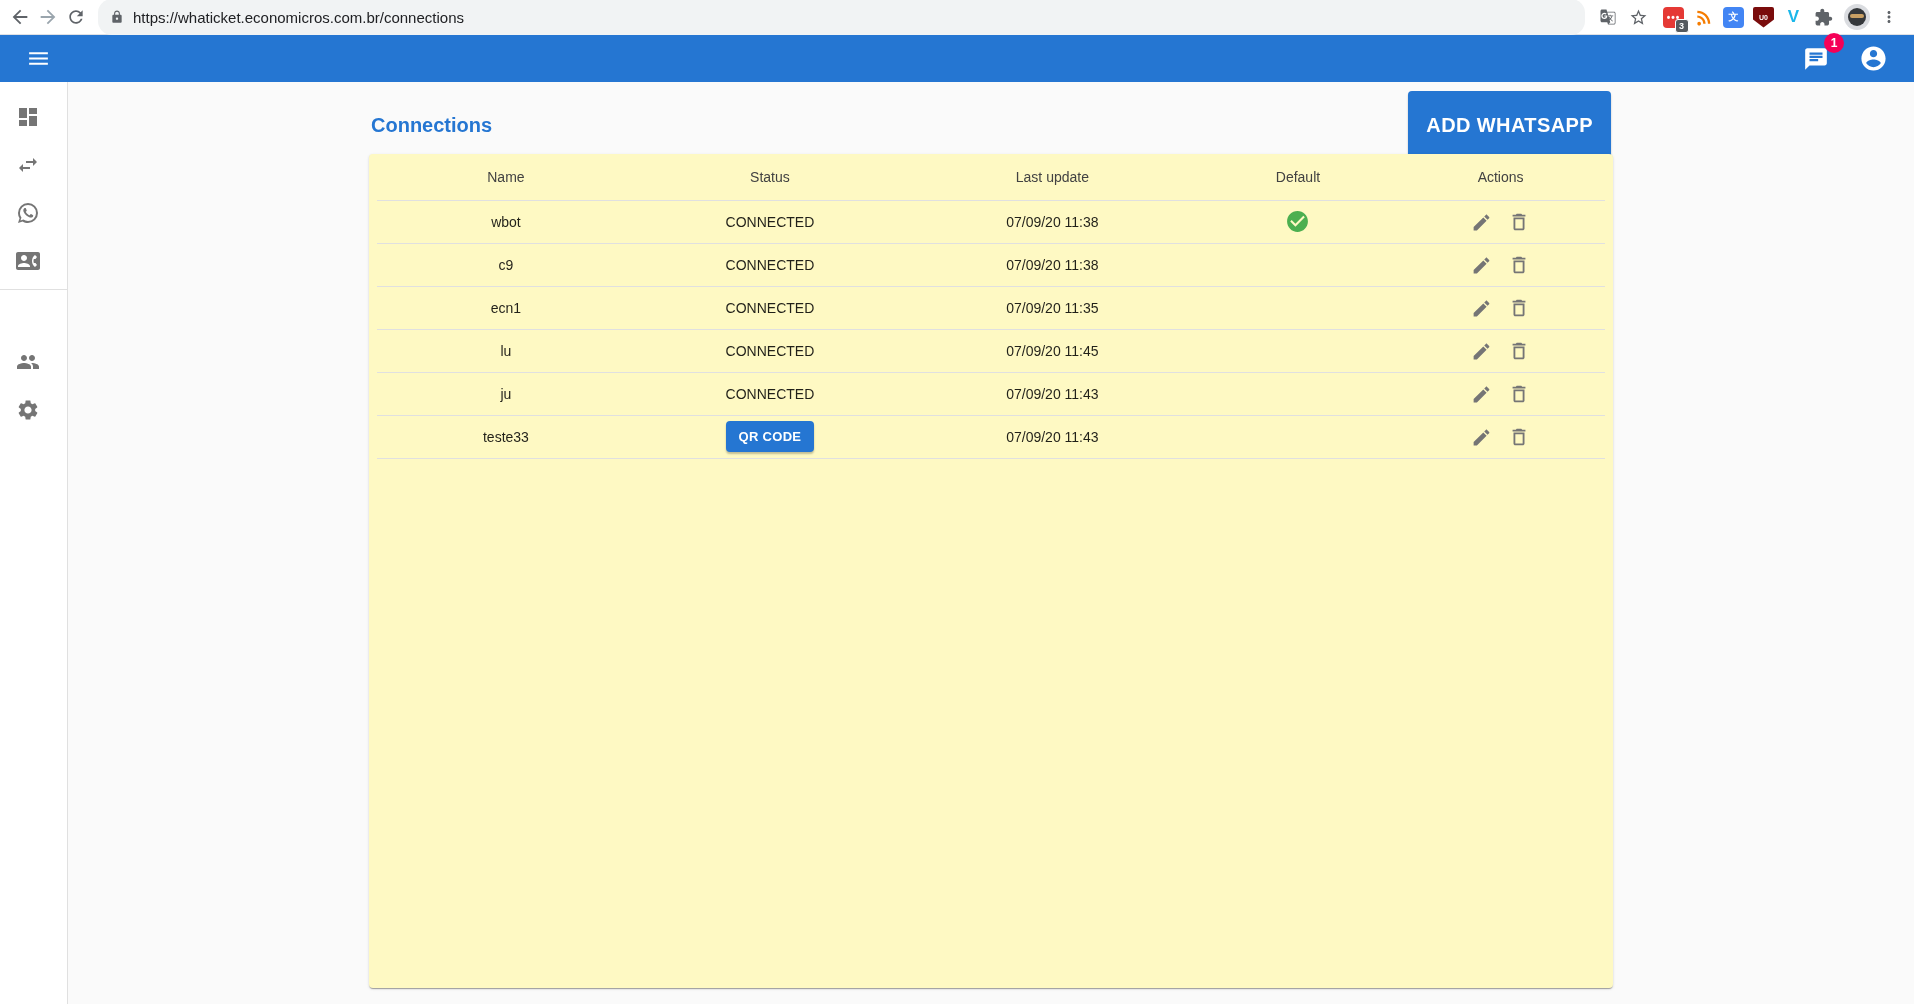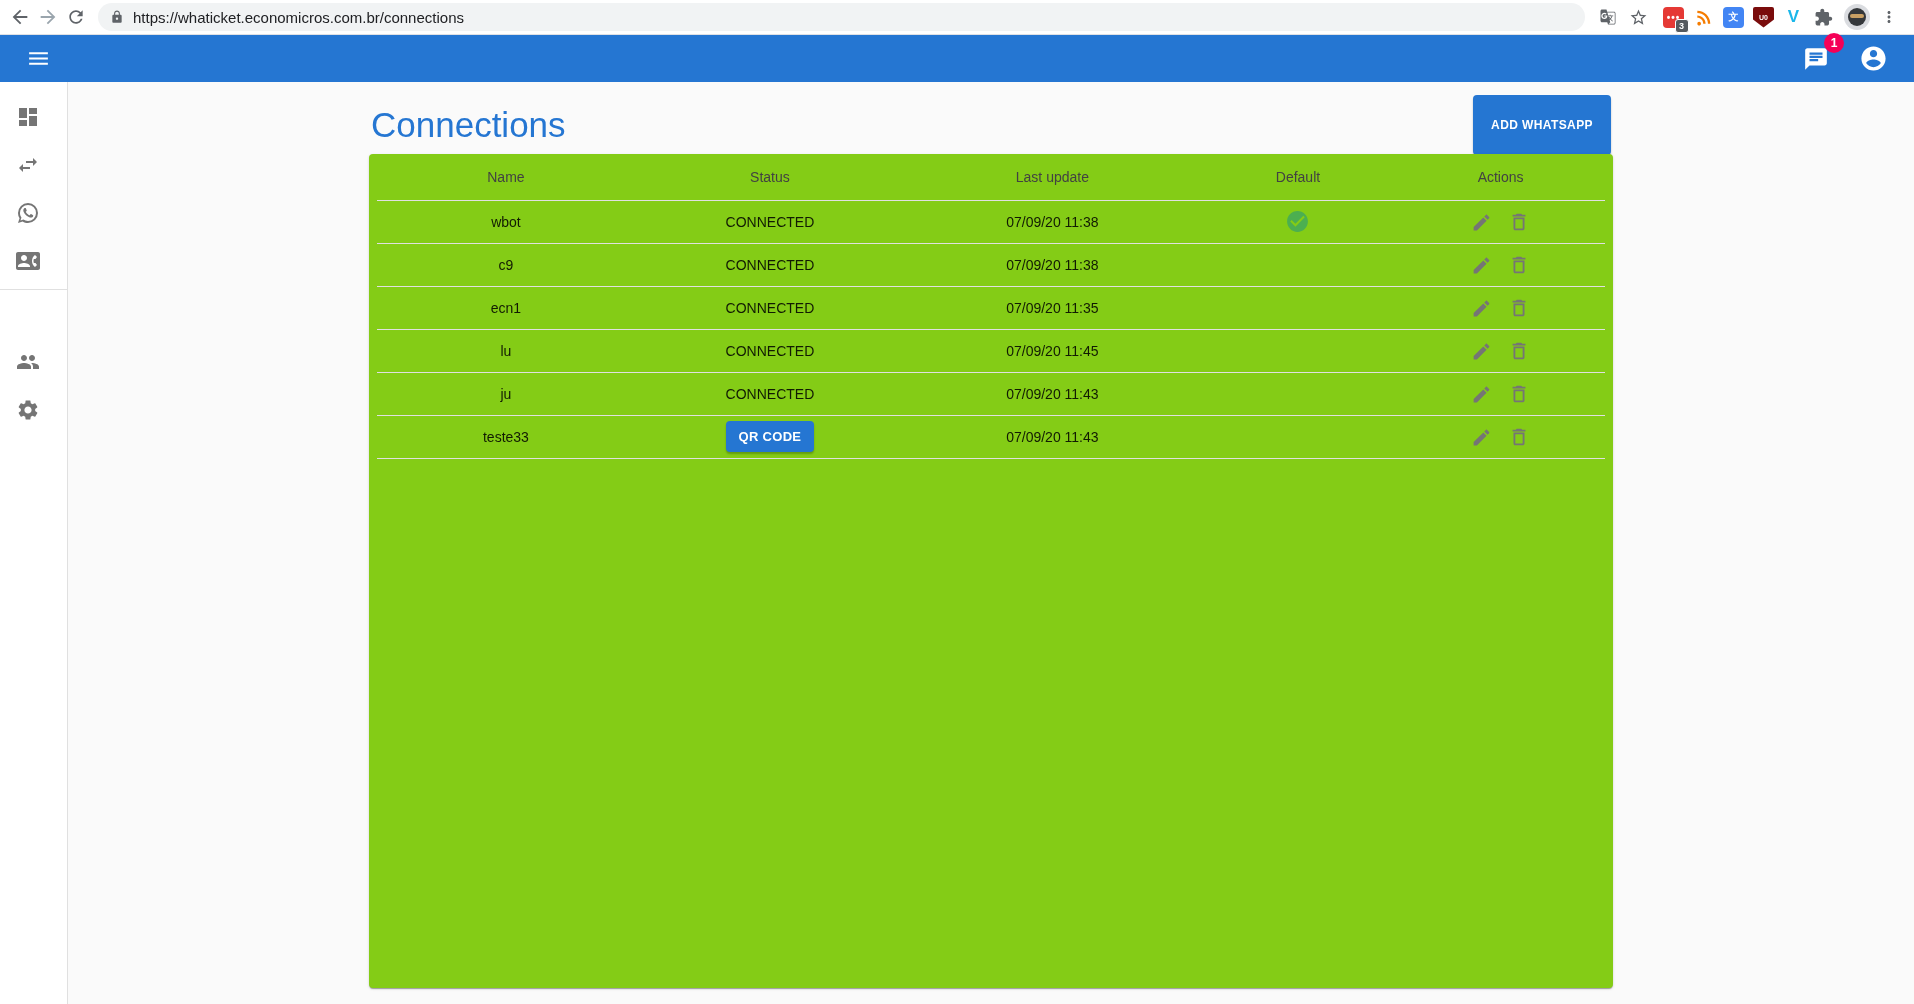--- a/index.html
+++ b/index.html
@@ -20,21 +20,21 @@
 
   
   .browser-bar {
     height: 35px; background: #ffffff; border-bottom: 1px solid #dfe1e5;
     display: flex; align-items: center; padding: 0 10px 0 6px; flex: 0 0 auto;
   }
   .nav-btn { width: 28px; height: 28px; display: flex; align-items: center; justify-content: center;
     border: none; background: transparent; color: var(--chrome-icon); cursor: pointer; }
   .nav-btn.disabled { color: #9aa5ad; }
   .omnibox {
-    flex: 1; height: 28px; margin: 8px 8px; background: #f1f3f4; border-radius: 14px;
+    flex: 1; height: 36px; margin: 8px 8px; background: #f1f3f4; border-radius: 14px;
     display: flex; align-items: center; padding: 0 12px; min-width: 0;
   }
   .omnibox .lock { color: var(--chrome-icon); margin-right: 9px; display: flex; }
   .omnibox .url { font-size: 15px; color: #202124; white-space: nowrap; overflow: hidden; }
   .chrome-action { width: 26px; height: 26px; display: flex; align-items: center; justify-content: center;
     color: var(--chrome-icon); background: transparent; border: none; cursor: pointer; margin: 0 2px; }
   .ext-tray { display: flex; align-items: center; gap: 9px; margin: 0 6px 0 10px; }
   .ext { width: 21px; height: 21px; border-radius: 4px; display: flex; align-items: center; justify-content: center;
     font-size: 10px; color: #fff; position: relative; cursor: pointer; }
   .ext-red { background: #e53935; letter-spacing: 1px; font-weight: bold; }
@@ -75,28 +75,28 @@
     padding-top: 11px; display: flex; flex-direction: column; flex: 0 0 auto;
   }
   .side-item { height: 48px; display: flex; align-items: center; padding-left: 16px;
     color: var(--icon-gray); background: transparent; border: none; cursor: pointer; }
   .side-divider { height: 1px; background: #e0e0e0; margin: 4px 0; }
   .side-gap { height: 44px; }
 
   .main { flex: 1; background: #fafafa; display: flex; flex-direction: column; align-items: center; min-height: 0; }
   .container { width: 1244px; display: flex; flex-direction: column; flex: 1; min-height: 0; }
   .page-header { margin-top: 14px; height: 58px; display: flex; align-items: center; justify-content: space-between; padding: 0 2px; }
-  .page-title { color: var(--primary); font-size: 35px; font-weight: 400; }
+  .page-title { color: var(--primary); font-size: 20px; font-weight: 700; }
   .btn-primary {
     background: var(--primary); color: #fff; border: none; border-radius: 4px; cursor: pointer;
-    font-family: inherit; font-size: 12px; font-weight: bold; letter-spacing: 0.4px;
+    font-family: inherit; font-size: 20px; font-weight: bold; letter-spacing: 0.4px;
     padding: 23px 18px; box-shadow: 0 2px 2px rgba(0,0,0,0.24);
   }
   .card {
-    flex: 1; margin-bottom: 16px; background: #84cc16; border-radius: 4px; padding: 0 8px;
+    flex: 1; margin-bottom: 16px; background: #fef9c3; border-radius: 4px; padding: 0 8px;
     box-shadow: 0 2px 1px -1px rgba(0,0,0,0.2), 0 1px 1px rgba(0,0,0,0.14), 0 1px 3px rgba(0,0,0,0.12);
     overflow: hidden;
   }
   table { width: 100%; border-collapse: collapse; }
   th, td { text-align: center; border-bottom: 1px solid #e0e0e0; }
   th { height: 46px; font-size: 14px; font-weight: 500; color: #424242; }
   td { height: 43px; font-size: 14px; color: rgba(0,0,0,0.87); }
   col.c-name { width: 21%; } col.c-status { width: 22%; } col.c-update { width: 24%; }
   col.c-default { width: 16%; } col.c-actions { width: 17%; }
   .qr-btn {

